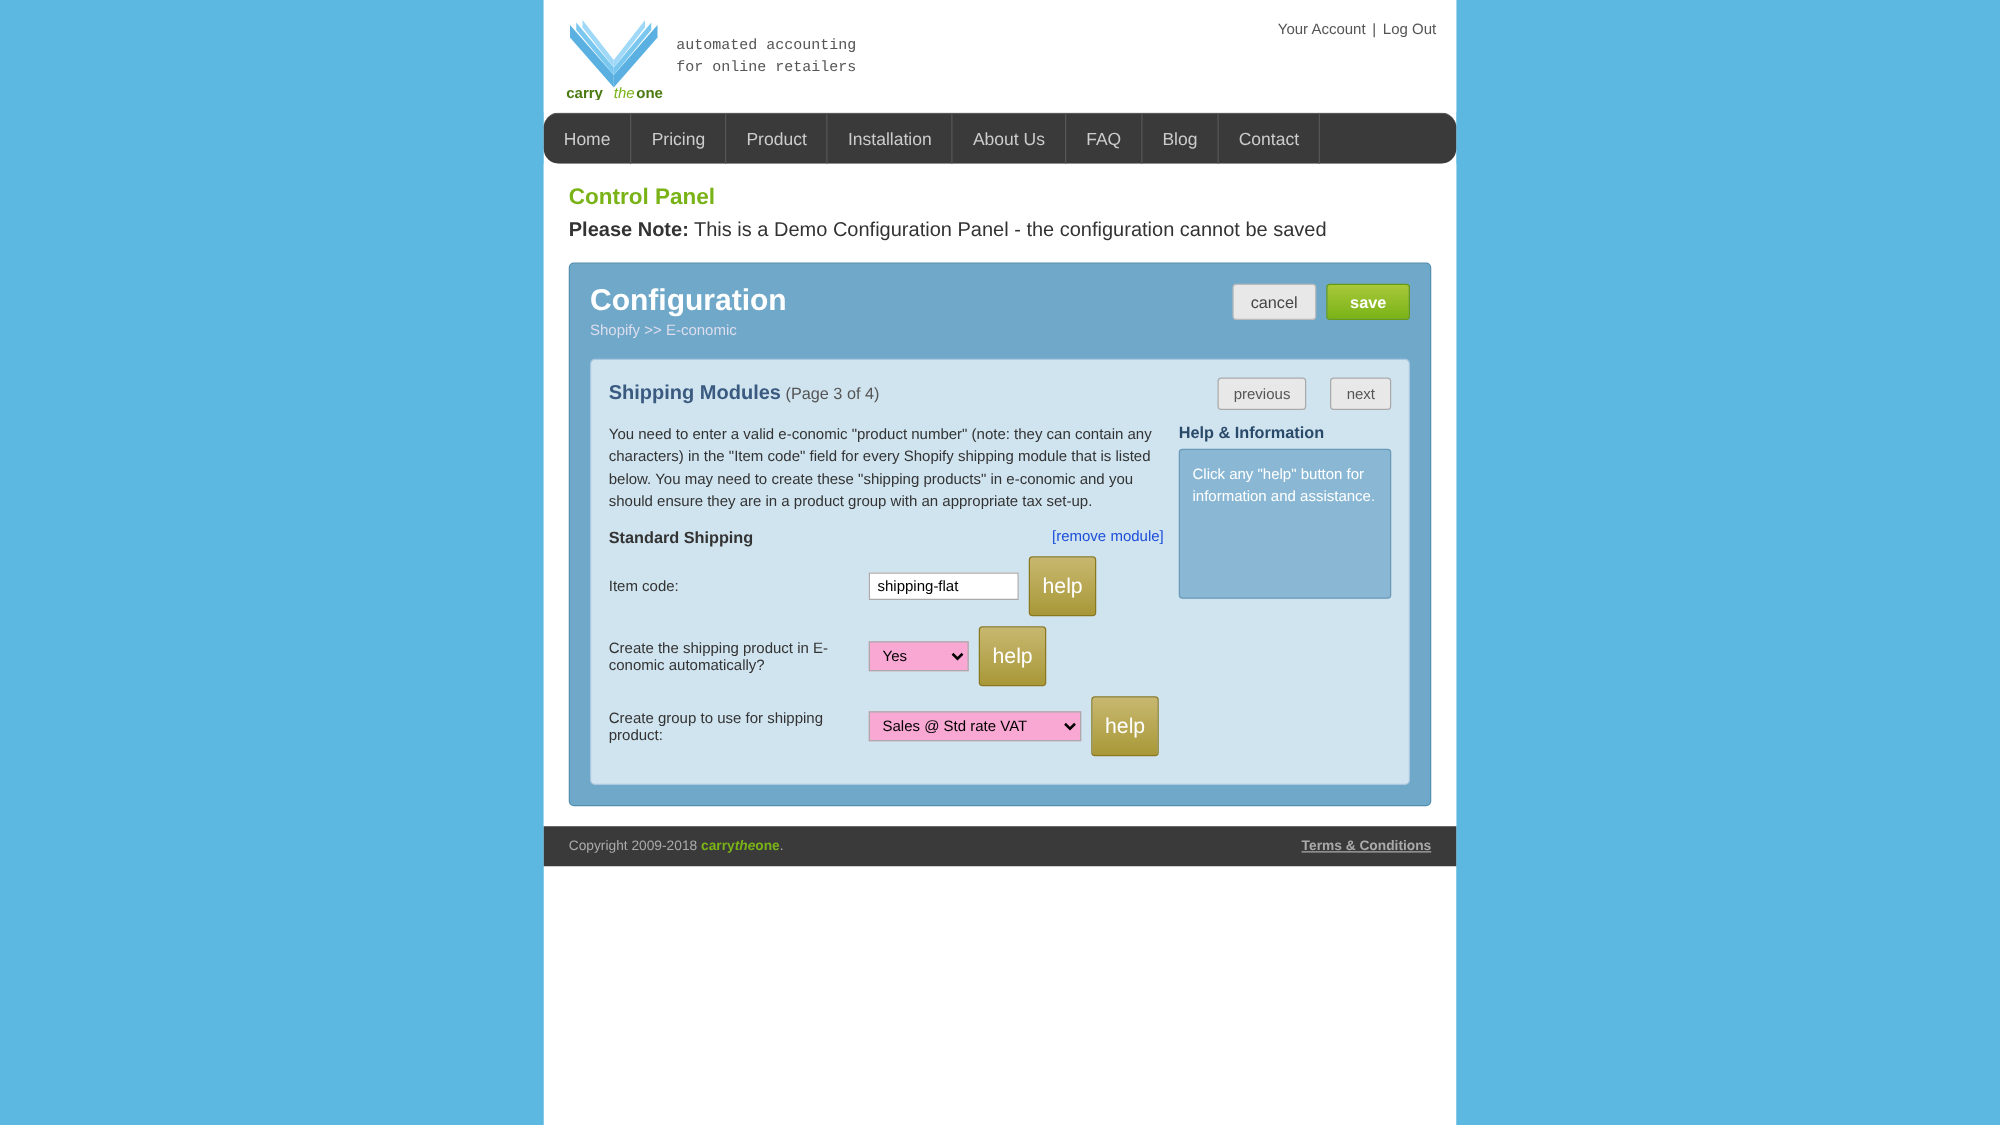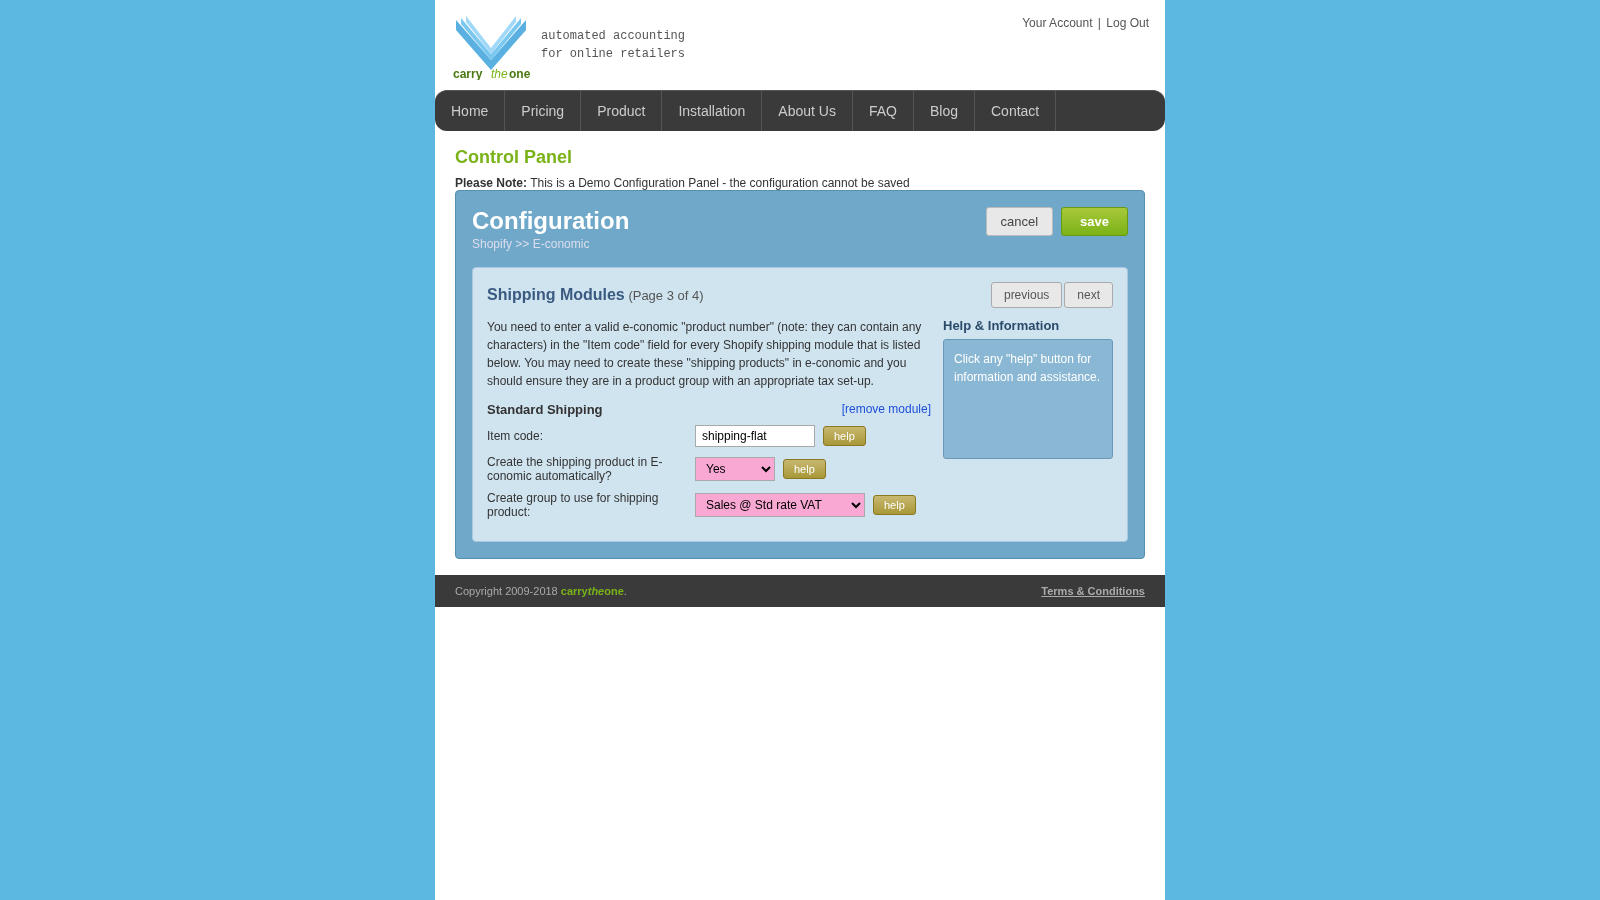--- a/index.html
+++ b/index.html
@@ -79,21 +79,22 @@
       padding: 16px 20px;
       background: #fff;
     }
     .page-title {
       color: #7ab317;
       font-size: 18px;
       font-weight: bold;
       margin-bottom: 8px;
     }
     .demo-note {
-      font-size: 12px;
+      font-size: 16px;
+      margin-bottom: 16px;
     }
     .demo-note strong {
       font-weight: bold;
     }
 
     
     .config-box {
       background: #6fa8c8;
       border: 1px solid #5590b0;
       border-radius: 4px;
@@ -157,21 +158,21 @@
       font-size: 16px;
       font-weight: bold;
       color: #3a5a80;
     }
     .modules-page {
       font-size: 13px;
       color: #555;
     }
     .nav-buttons {
       display: flex;
-      gap: 2px;
+      gap: 19px;
     }
     .btn-prev, .btn-next {
       background: #e8e8e8;
       border: 1px solid #aaa;
       padding: 5px 12px;
       font-size: 12px;
       cursor: pointer;
       border-radius: 3px;
       color: #555;
     }
@@ -226,22 +227,22 @@
     .form-select {
       padding: 3px 6px;
       font-size: 12px;
       border: 1px solid #aaa;
       background: #f9a8d4;
       width: 170px;
     }
     .btn-help {
       background: linear-gradient(to bottom, #c8b870, #a89838);
       border: 1px solid #8a7820;
-      padding: 3px 10px;
-      font-size: 11px;
+      padding: 13px 10px;
+      font-size: 17px;
       cursor: pointer;
       border-radius: 3px;
       color: #fff;
     }
 
     
     .help-panel {
       width: 170px;
       flex-shrink: 0;
     }

